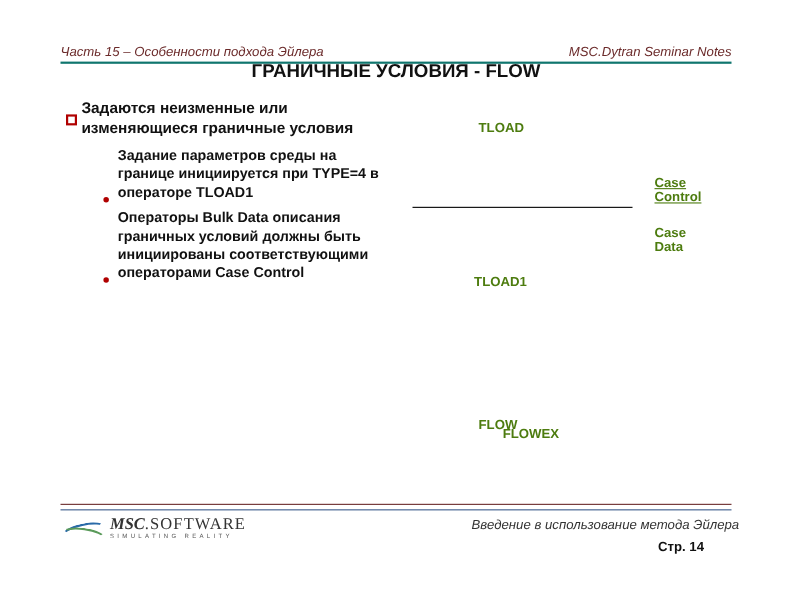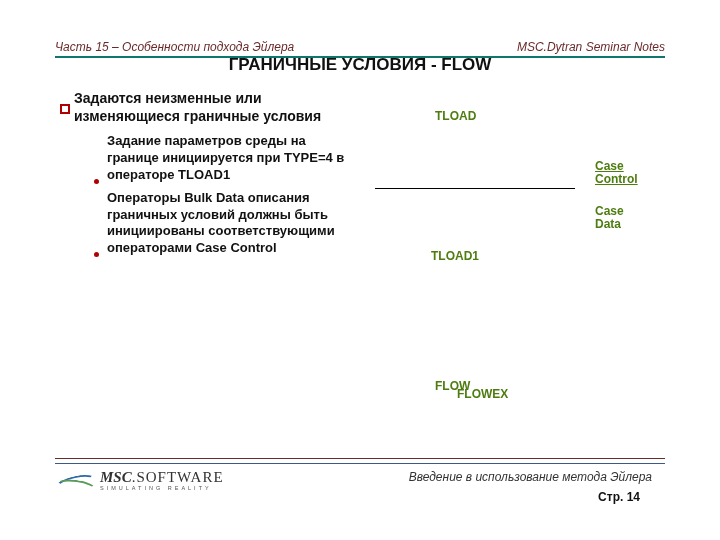--- a/index.html
+++ b/index.html
@@ -75,21 +75,21 @@
 
   .footer-bar {
     position: absolute;
     left: 55px; right: 55px; top: 458px;
     height: 6px;
     border-top: 1px solid #6b2a2a;
     border-bottom: 1px solid #3a5a8a;
   }
   .footer-sub {
     position: absolute;
-    right: 68px; top: 470px;
+    right: 48px; top: 470px;
     font-size: 12px; font-style: italic; color: #333;
   }
   .page-no {
     position: absolute;
     right: 80px; top: 490px;
     font-size: 12px; font-weight: bold; color: #111;
   }
   .logo {
     position: absolute;
     left: 60px; top: 470px;

